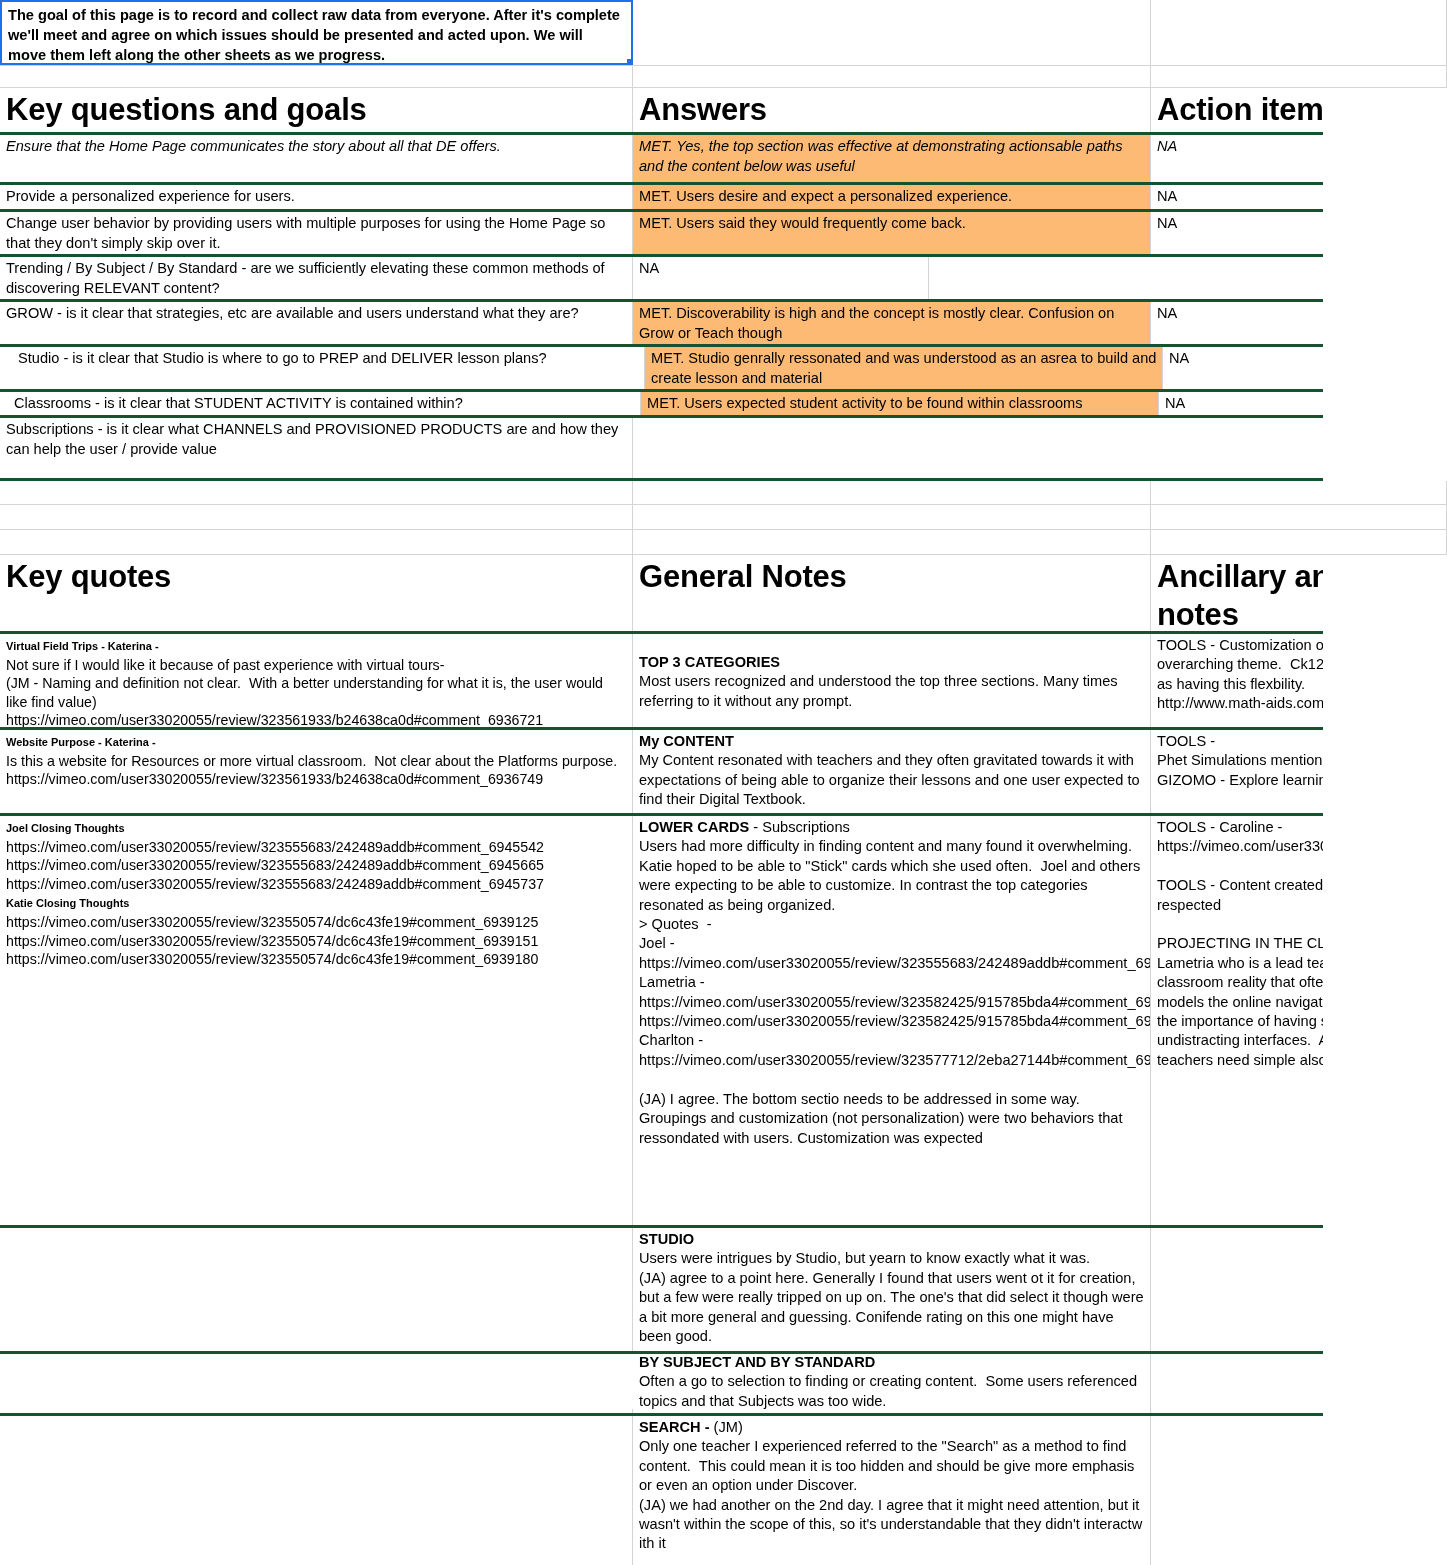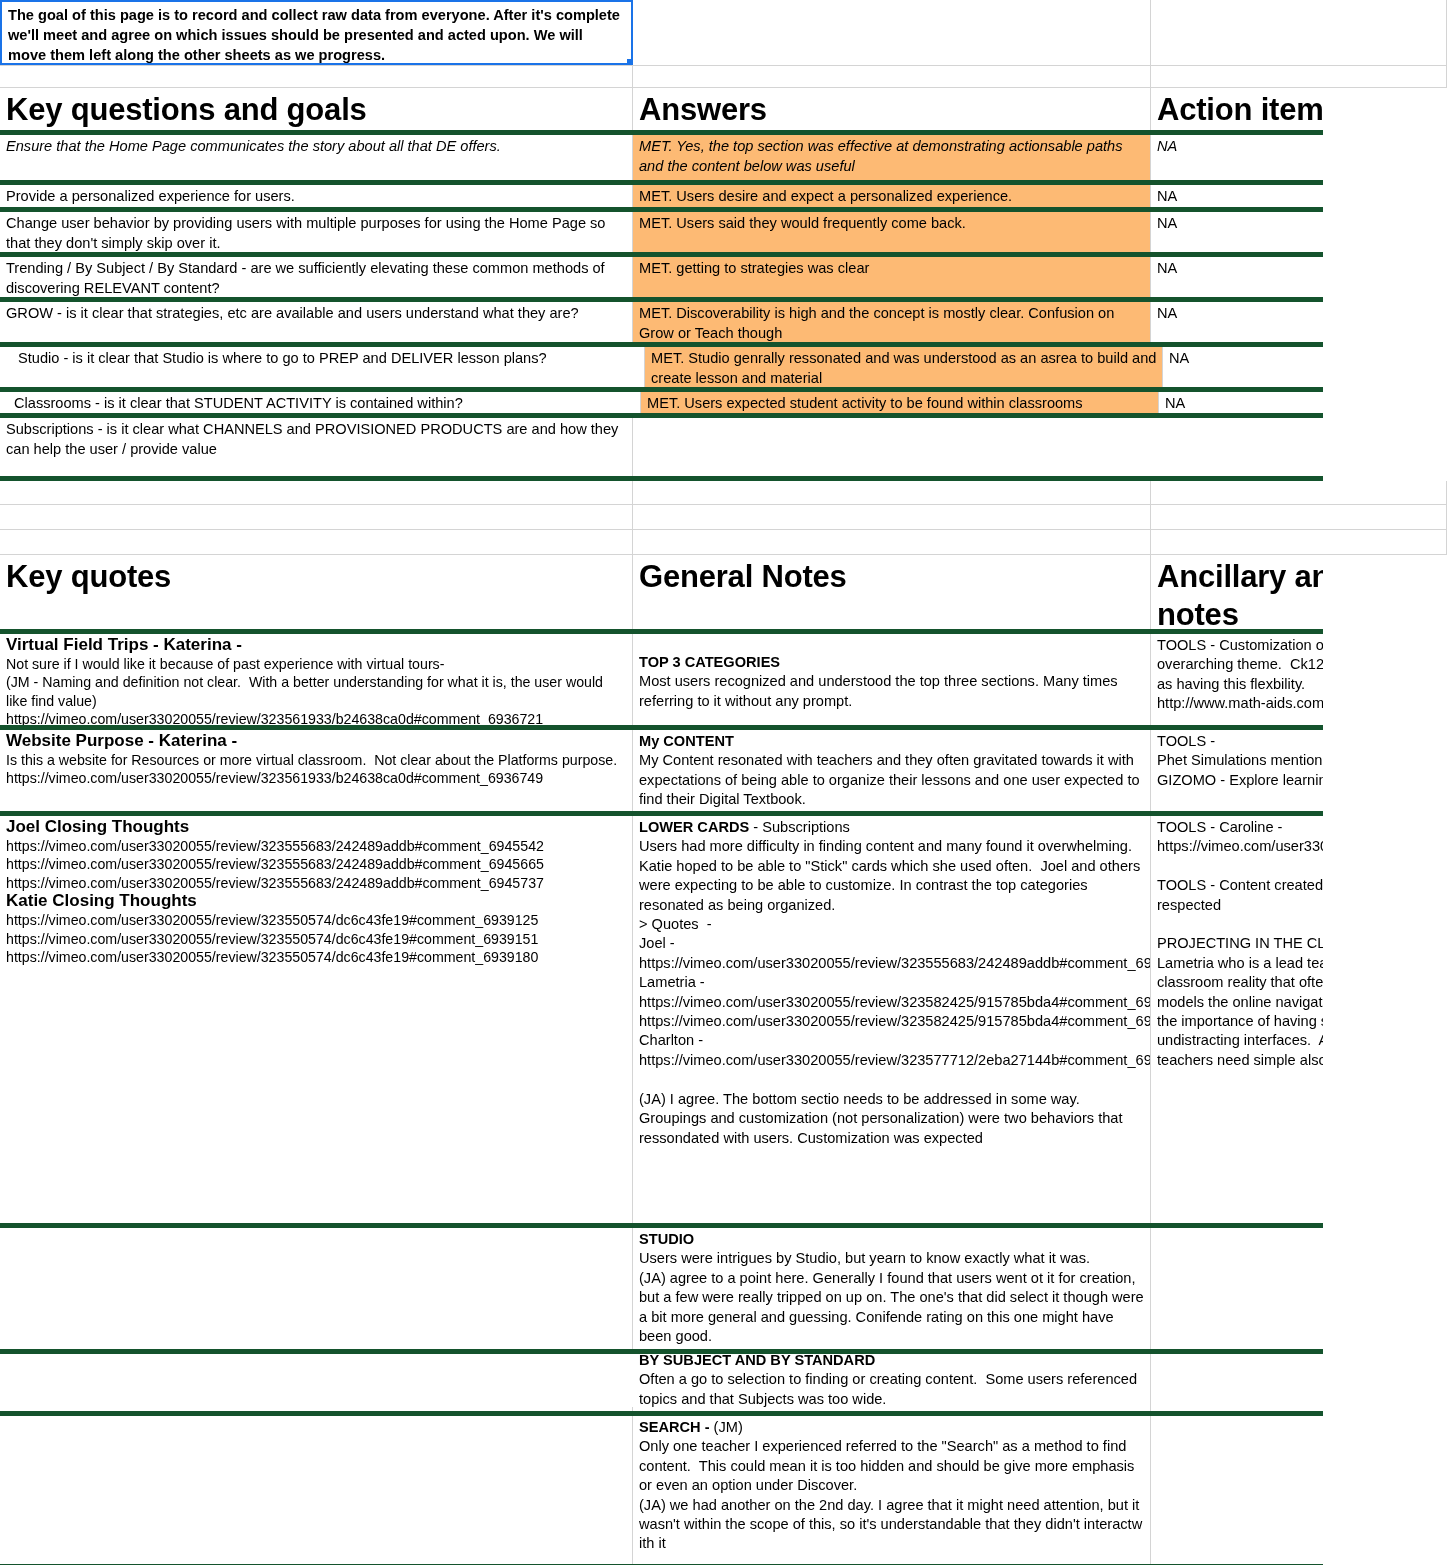--- a/index.html
+++ b/index.html
@@ -20,21 +20,21 @@
     width: 1447px;
     height: 1565px;
     overflow: hidden;
   }
 
   
   .grid-row {
     display: flex;
     width: 1323px;
     box-sizing: border-box;
-    border-bottom: 5px solid #14532d;
+    border-bottom: 3px solid #14532d;
     overflow: hidden;
   }
   .cell {
     box-sizing: border-box;
     border-right: 1px solid #d4d4d4;
     padding: 2px 5px 2px 6px;
     overflow: hidden;
     font-size: 14.6px;
     line-height: 19.5px;
     white-space: pre-wrap;
@@ -99,21 +99,21 @@
     line-height: 37px;
     font-weight: bold;
     letter-spacing: -0.2px;
     padding-top: 3px;
   }
   .head-cell.tall { line-height: 38px; }
 
   
   b.lead { font-weight: bold; }
   .quote-cell { font-size: 14.2px; line-height: 18.6px; }
-  .quote-cell b { font-size: 17px; }
+  .quote-cell b { font-size: 11px; }
   .notes-cell { font-size: 14.6px; line-height: 19.4px; }
   .anc-cell { font-size: 14.6px; line-height: 19.4px; white-space: pre; }
 </style>
 </head>
 <body>
 
 <div class="sheet">
 
   <div class="intro-row">
     <div class="intro-cell">
@@ -149,21 +149,20 @@
   </div>
 
   <div class="grid-row" style="height:45px;">
     <div class="cell c1">Change user behavior by providing users with multiple purposes for using the Home Page so that they don't simply skip over it.</div>
     <div class="cell c2 green">MET. Users said they would frequently come back.</div>
     <div class="cell c3">NA</div>
   </div>
 
   <div class="grid-row" style="height:45px;">
     <div class="cell c1">Trending / By Subject / By Standard - are we sufficiently elevating these common methods of discovering RELEVANT content?</div>
-    <div class="cell c2 green">MET. getting to strategies was clear</div>
     <div class="cell c3">NA</div>
   </div>
 
   <div class="grid-row" style="height:45px;">
     <div class="cell c1">GROW - is it clear that strategies, etc are available and users understand what they are?</div>
     <div class="cell c2 green">MET. Discoverability is high and the concept is mostly clear. Confusion on Grow or Teach though</div>
     <div class="cell c3">NA</div>
   </div>
 
   <div class="grid-row" style="height:45px;padding-left:12px;">

